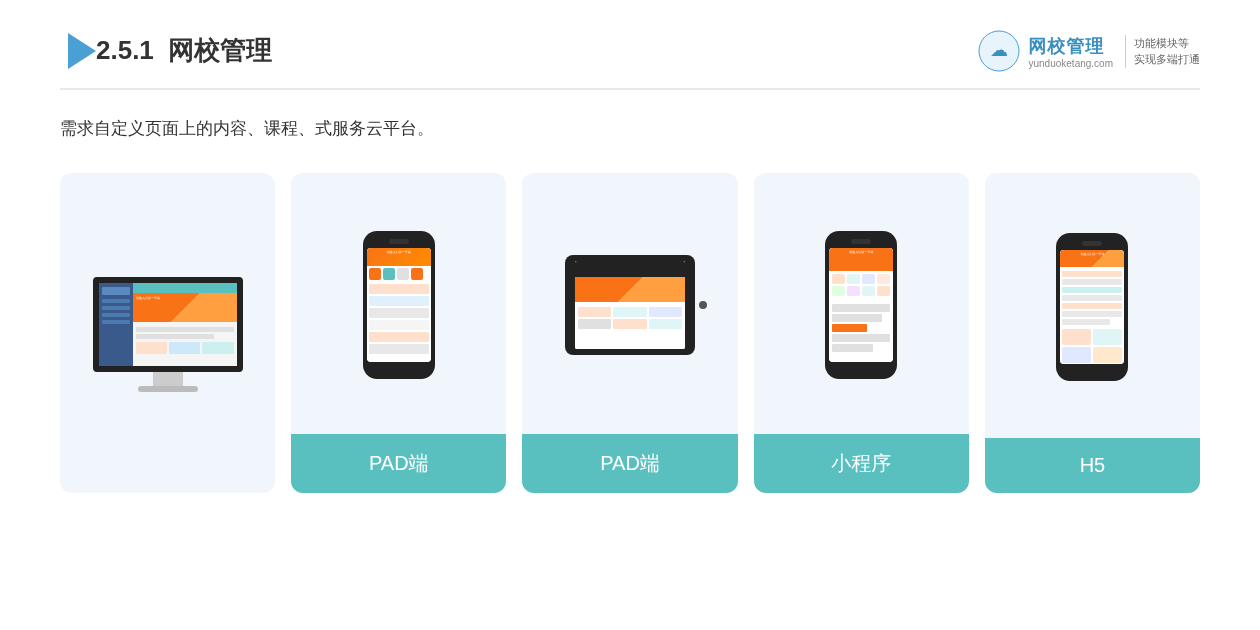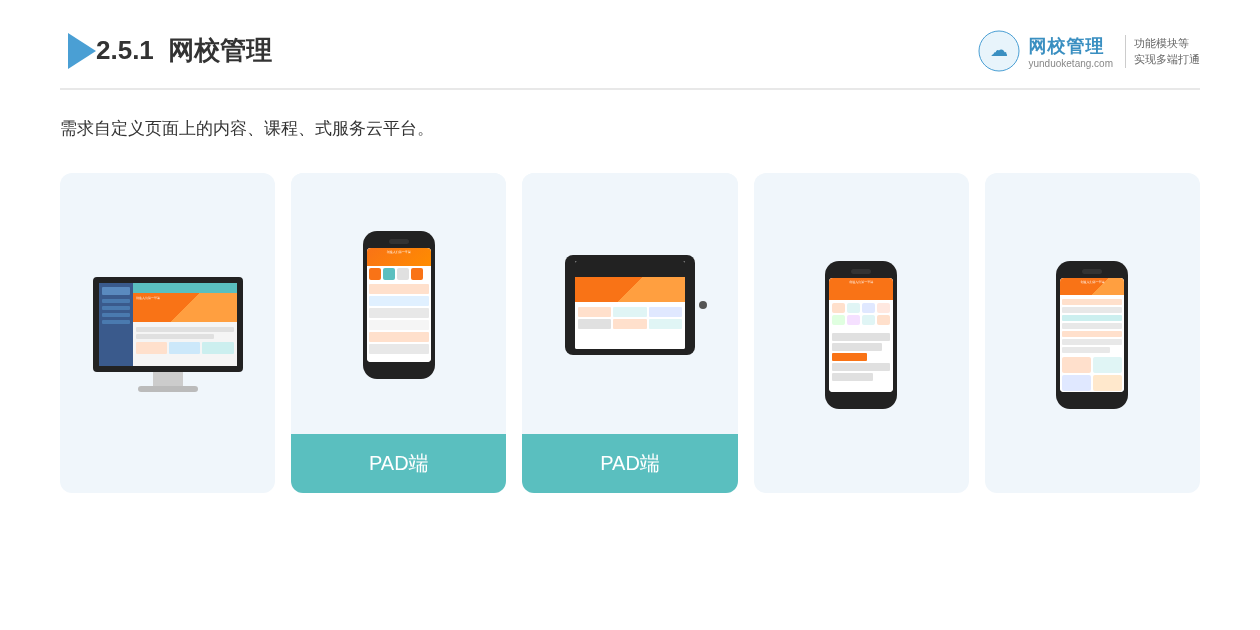--- a/index.html
+++ b/index.html
@@ -488,20 +488,21 @@
                 <div style="height:8px;background:#e0e0e0;margin:2px 0;border-radius:1px;"></div>
                 <div style="height:8px;background:#e0e0e0;margin:2px 0;border-radius:1px;width:85%;"></div>
                 <div style="height:8px;background:#f97316;margin:2px 0;border-radius:1px;width:60%;"></div>
                 <div style="height:8px;background:#e0e0e0;margin:2px 0;border-radius:1px;"></div>
                 <div style="height:8px;background:#e0e0e0;margin:2px 0;border-radius:1px;width:70%;"></div>
               </div>
             </div>
           </div>
         </div>
       </div>
+      <div class="card-label">小程序</div>
     </div>
 
     <div class="card">
       <div class="card-image-area">
         <div class="phone-device">
           <div class="phone-notch"></div>
           <div class="phone-screen">
             <div class="h5-screen-content">
               <div class="h5-top">
                 <div style="font-size:3px;color:#fff;padding:2px;text-align:center;">创造人们第一堂课</div>
@@ -520,16 +521,17 @@
                 </div>
                 <div style="display:flex;gap:2px;margin-top:2px;">
                   <div style="height:16px;flex:1;background:#e0e8ff;border-radius:2px;"></div>
                   <div style="height:16px;flex:1;background:#ffe8cc;border-radius:2px;"></div>
                 </div>
               </div>
             </div>
           </div>
         </div>
       </div>
+      <div class="card-label">H5</div>
     </div>
 
   </div>
 </div>
 
 </body></html>

